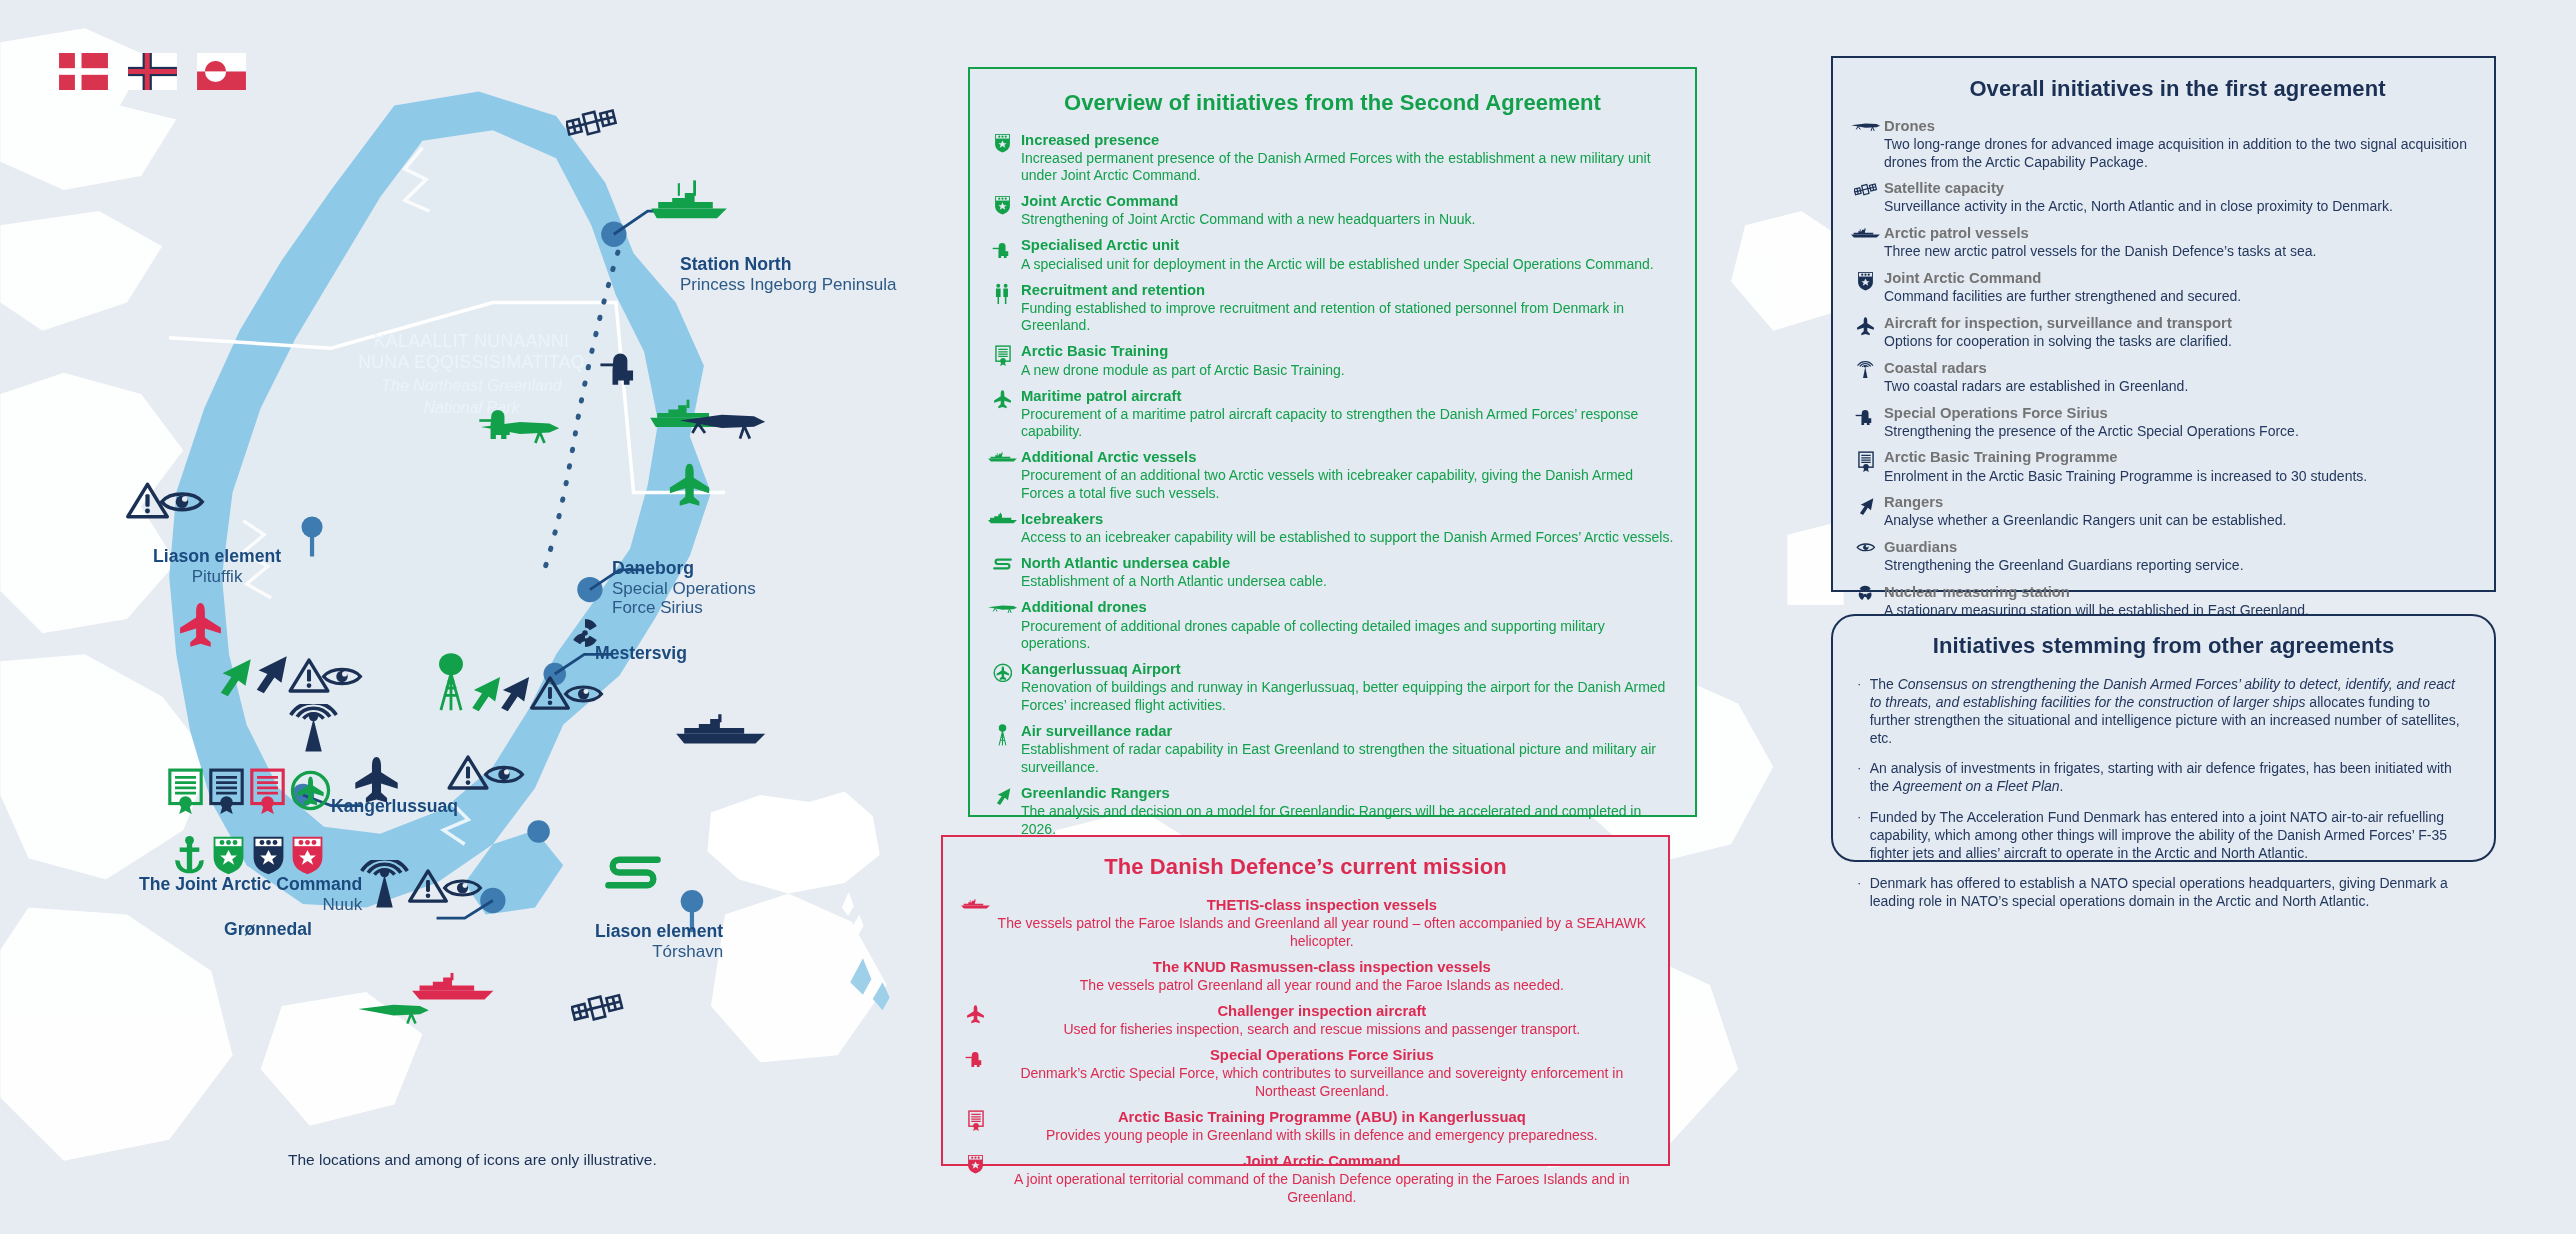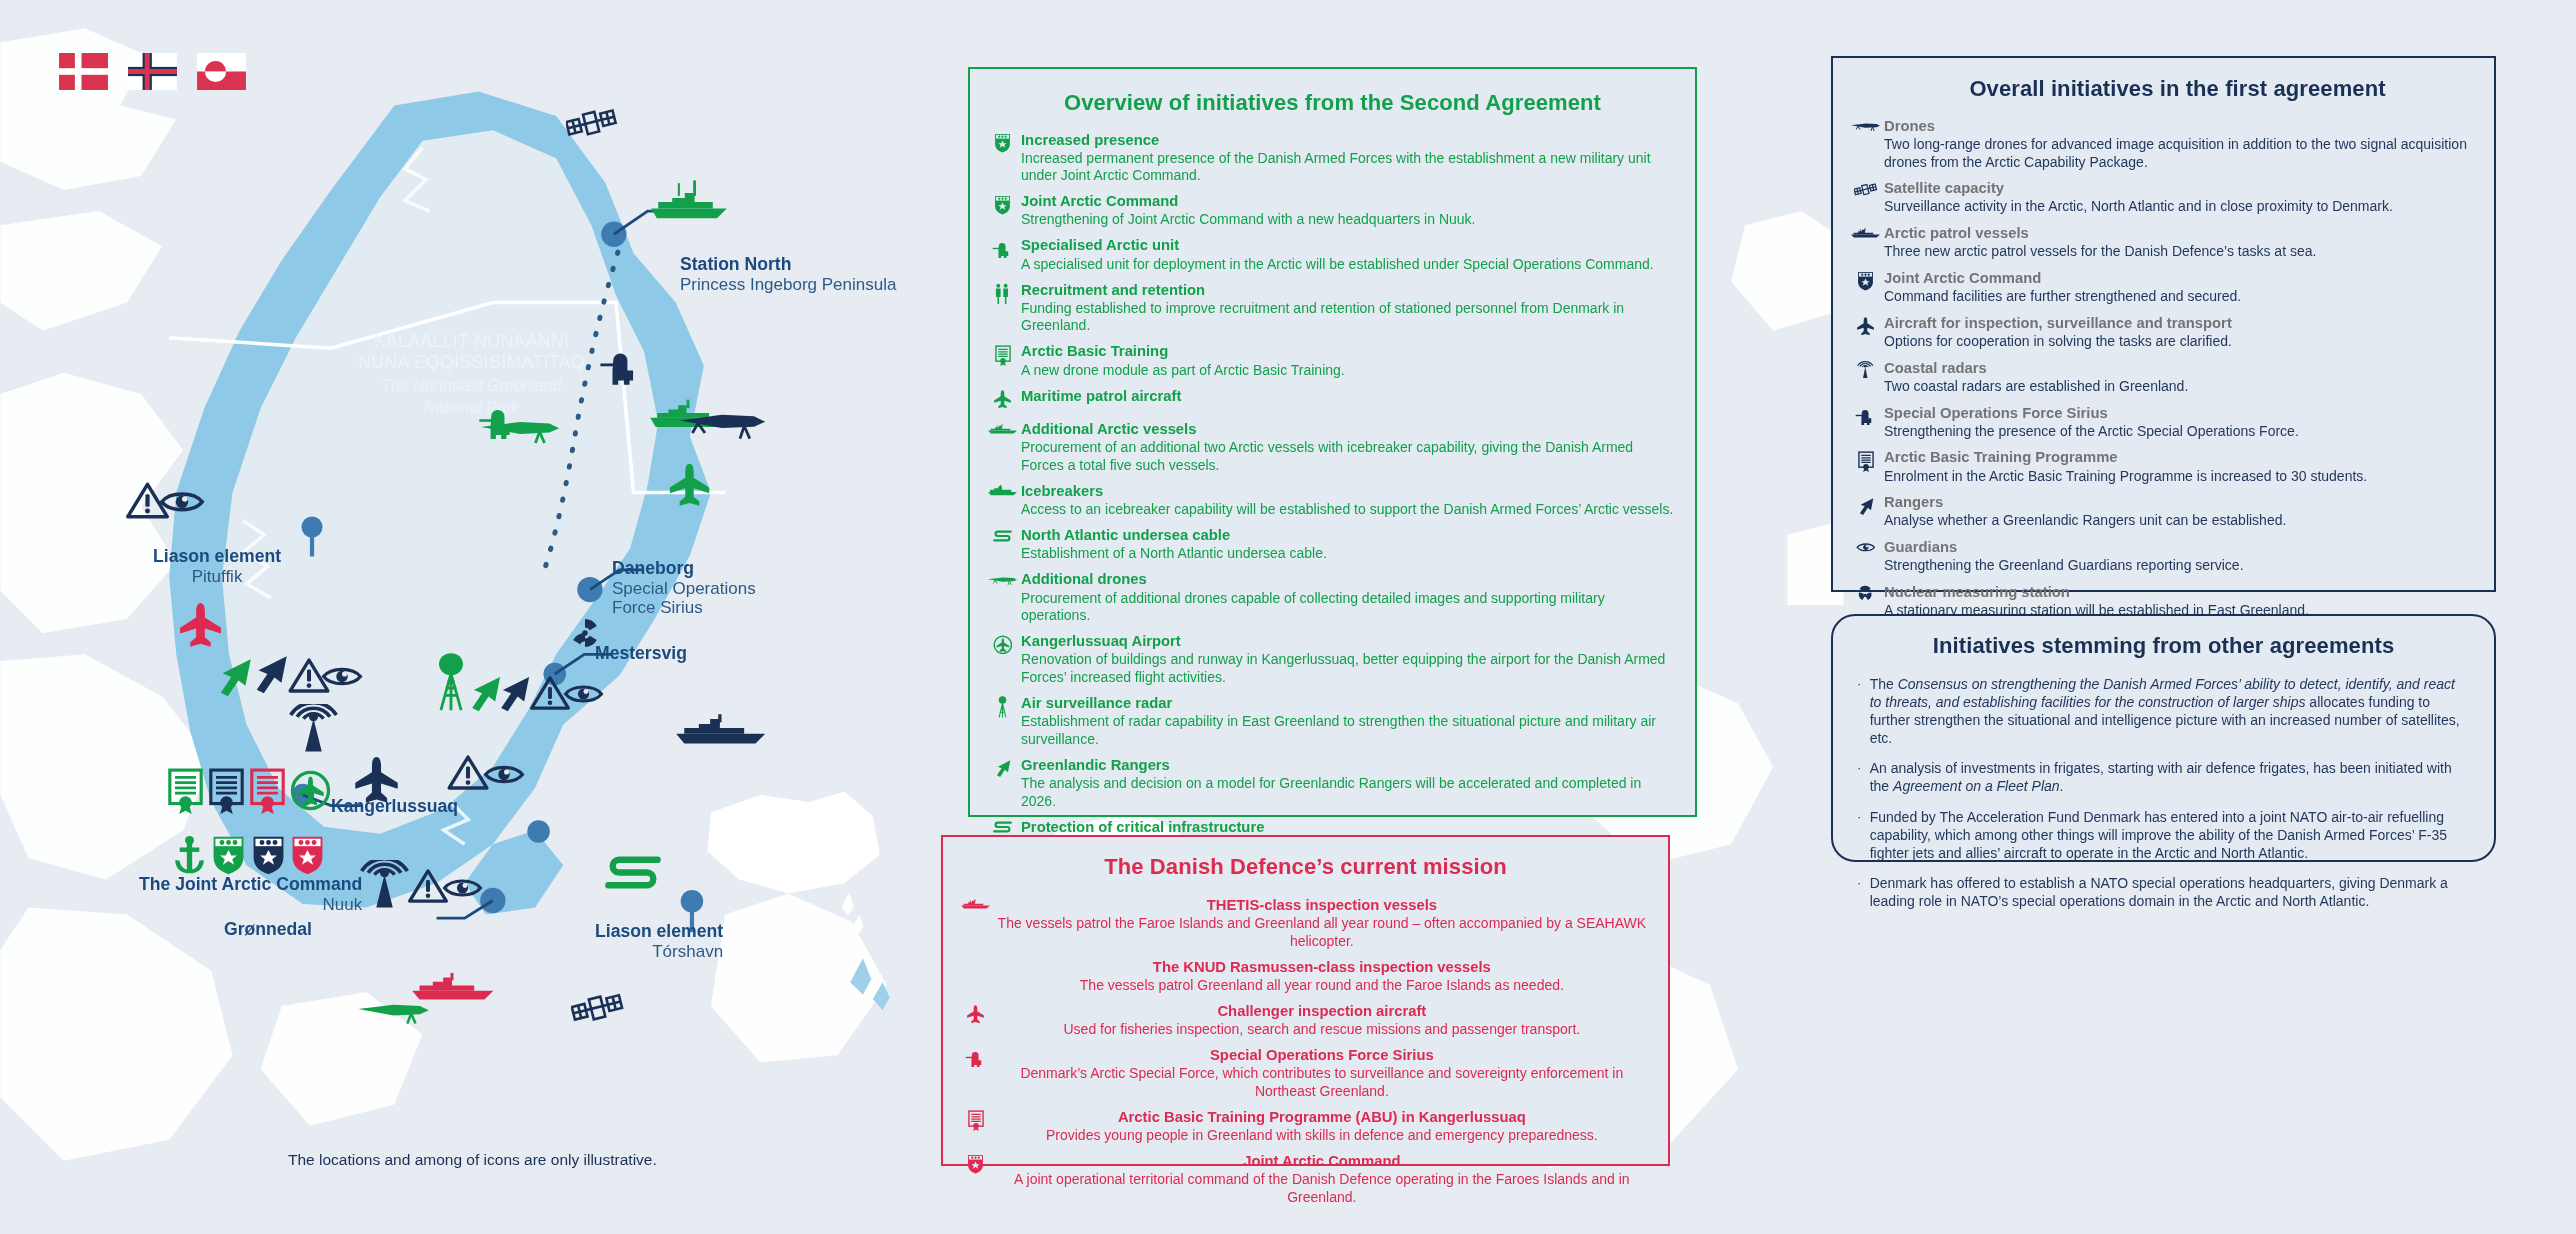--- a/index.html
+++ b/index.html
@@ -600,20 +600,21 @@
         </div>
       </div>
       <div class="item">
         <div class="ico">
           <svg width="21" height="21" viewBox="0 0 70 70">
             <path fill="#12a04a" d="M35 4 c4 0 6 5 6 12 v8 l22 14 v8 l-22 -7 v12 l8 7 v6 l-14 -4 l-14 4 v-6 l8 -7 v-12 l-22 7 v-8 l22 -14 v-8 c0 -7 2 -12 6 -12 z"></path>
           </svg>
         </div>
         <div class="txt">
           <span class="hd">Maritime patrol aircraft</span>
+          <span class="ds">Procurement of a maritime patrol aircraft capacity to strengthen the Danish Armed Forces’ response capability.</span>
         </div>
       </div>
       <div class="item">
         <div class="ico">
           <svg width="31" height="11.3" viewBox="0 0 120 42">
             <g fill="#12a04a">
               <path d="M4 28 h112 l-13 12 h-88 z"></path>
               <path d="M14 28 v-7 h18 v-5 h14 v-6 h12 v11 h32 v7 z"></path>
               <rect x="56" y="4" width="4" height="10"></rect>
               <rect x="38" y="8" width="3" height="8"></rect>

